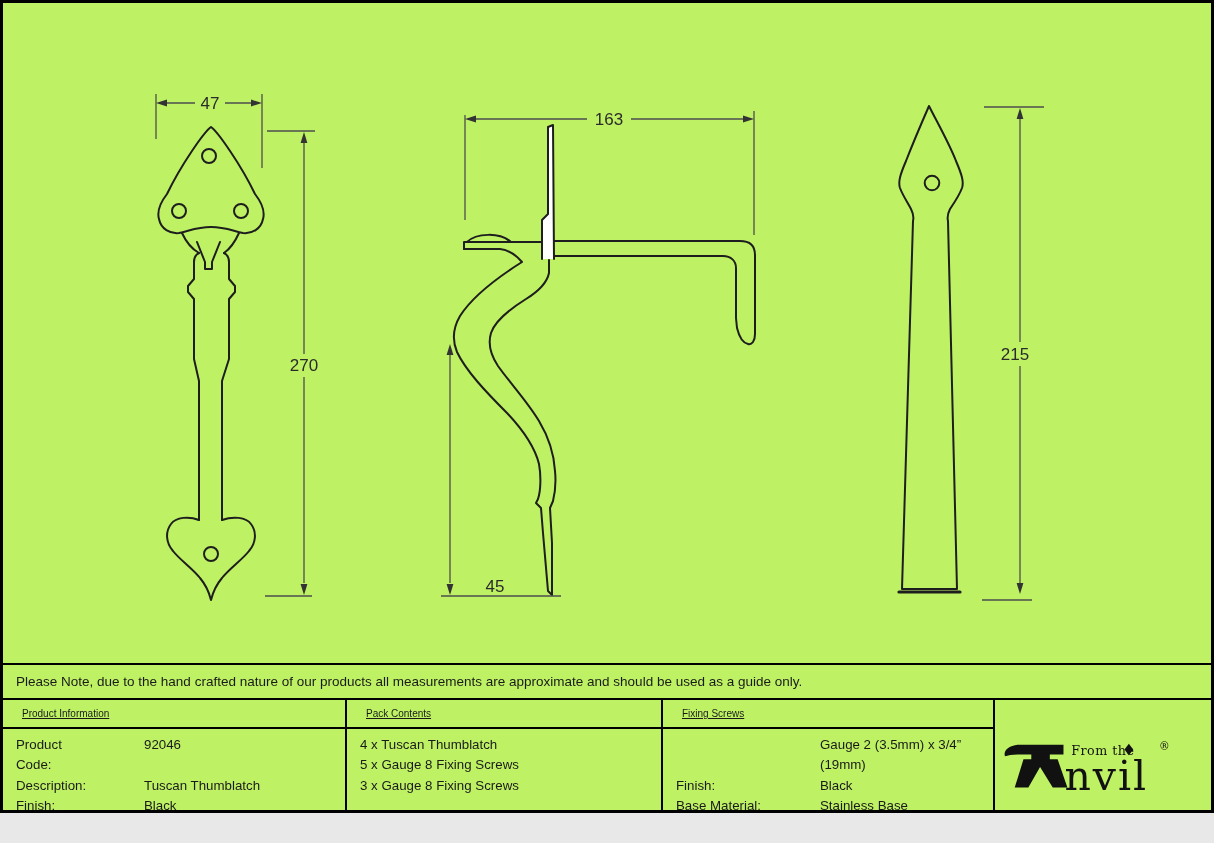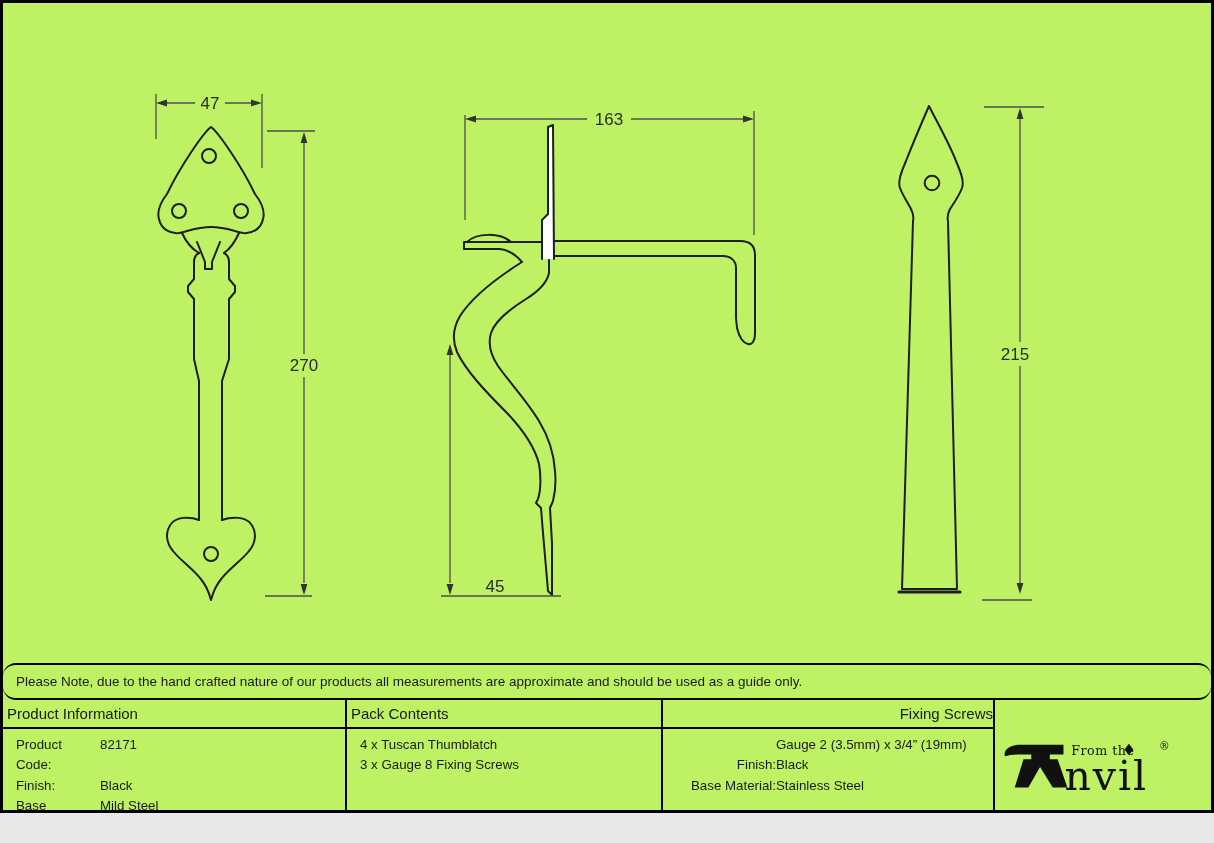--- a/index.html
+++ b/index.html
@@ -22,40 +22,40 @@
   .dimarrow{fill:#333;stroke:none;}
   .dimtext{fill:#2b2b2b;font-family:"Liberation Sans",sans-serif;font-size:17px;}
 
   .note-bar{
     position:absolute;left:0;top:660px;width:1208px;height:37px;
     border-top:2px solid #000;border-bottom:2px solid #000;
     box-sizing:border-box;
     display:flex;align-items:center;
     padding:0 13px;
     font-size:13.5px;
-    border-radius:13px;
   }
   .info-table{
     position:absolute;left:0;top:697px;width:1208px;height:140px;
     display:flex;
   }
   .col{box-sizing:border-box;height:100%;}
   .col + .col{border-left:2px solid #000;}
   .col-product{width:342px;}
   .col-pack{width:316px;}
-  .col-screws{width:332px;text-align:right;}
+  .col-screws{width:332px;}
   .col-logo{width:218px;display:flex;align-items:center;justify-content:center;}
   .col-header{
     height:27px;line-height:27px;
-    padding-left:4px;
+    padding-left:19px;
     border-bottom:2px solid #000;
-    font-size:15px;
+    font-size:10px;
+    text-decoration:underline;
   }
   .col-body{padding:6px 0 0 13px;font-size:13.3px;line-height:20.4px;}
-  .kv{display:flex;}
+  .kv{display:flex;gap:44px;}
   .kv .lbl{flex:0 0 84px;}
   .col-screws .kv .lbl{flex:0 0 100px;}
   .logo-wrap{width:200px;height:72px;}
   .logo-wrap svg{display:block;width:100%;height:100%;}
   .logo-serif{font-family:"DejaVu Serif","Liberation Serif",serif;fill:#111;}
 </style>
 </head>
 <body>
 
 <div class="sheet">
@@ -136,55 +136,60 @@
     <span>Please Note, due to the hand crafted nature of our products all measurements are approximate and should be used as a guide only.</span>
   </div>
 
   <div class="info-table">
 
     <div class="col col-product">
       <div class="col-header">Product Information</div>
       <div class="col-body">
         <div class="kv">
           <span class="lbl">Product Code:</span>
-          <span class="val">82171</span>
+          <span class="val">92046</span>
+        </div>
+        <div class="kv">
+          <span class="lbl">Description:</span>
+          <span class="val">Tuscan Thumblatch</span>
         </div>
         <div class="kv">
           <span class="lbl">Finish:</span>
           <span class="val">Black</span>
         </div>
         <div class="kv">
           <span class="lbl">Base Material:</span>
           <span class="val">Mild Steel</span>
         </div>
       </div>
     </div>
 
     <div class="col col-pack">
       <div class="col-header">Pack Contents</div>
       <div class="col-body">
         <div>4 x Tuscan Thumblatch</div>
+        <div>5 x Gauge 8 Fixing Screws</div>
         <div>3 x Gauge 8 Fixing Screws</div>
       </div>
     </div>
 
     <div class="col col-screws">
       <div class="col-header">Fixing Screws</div>
       <div class="col-body">
         <div class="kv">
           <span class="lbl"></span>
           <span class="val">Gauge 2 (3.5mm) x 3/4” (19mm)</span>
         </div>
         <div class="kv">
           <span class="lbl">Finish:</span>
           <span class="val">Black</span>
         </div>
         <div class="kv">
           <span class="lbl">Base Material:</span>
-          <span class="val">Stainless Steel</span>
+          <span class="val">Stainless Base</span>
         </div>
       </div>
     </div>
 
     <div class="col col-logo">
       <div class="logo-wrap">
         <svg viewBox="0 0 205 68">
 
           <path fill="#111" d="M 2 20 C 0 14 6 9 15 8 L 62 8 L 62 18 L 48 18 L 48 23 L 56 23 L 66 52 L 51 52 L 38 31 L 26 52 L 12 52 L 21 23 L 29 23 L 29 18 L 15 18 C 9 18 5 19 2 20 Z"></path>
           <text class="logo-serif" x="70" y="19" font-size="13" letter-spacing="0.5">From the</text>

